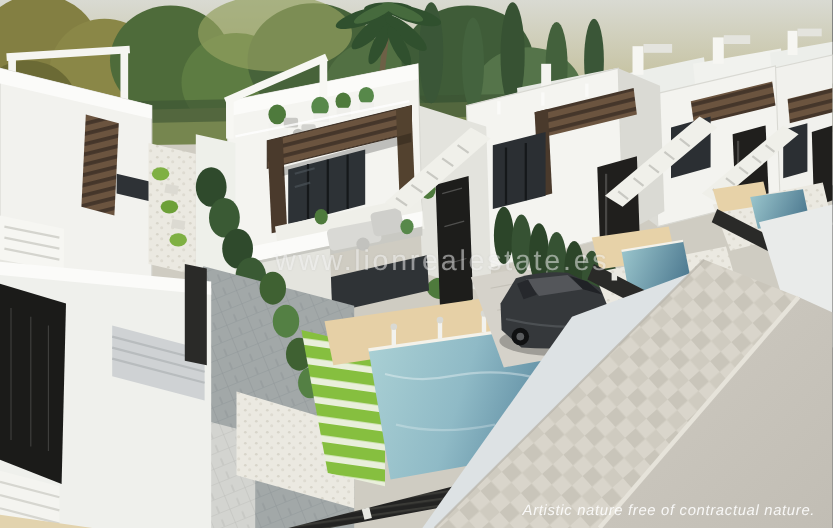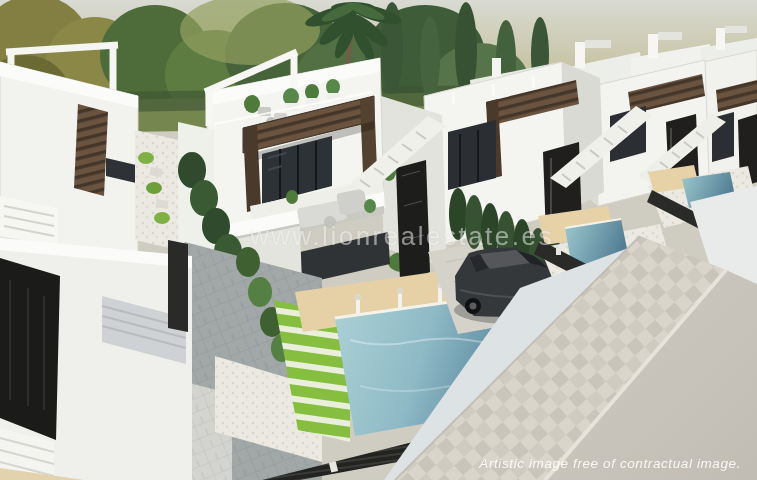--- a/index.html
+++ b/index.html
@@ -362,14 +362,14 @@
     <polygon points="168,240 188,244 188,332 168,328" fill="#2a2a28"></polygon>
     <g>
       <polygon points="0,428 54,442 54,480 0,480" fill="#f4f4f0"></polygon>
       <path d="M0,438 l54,14 M0,450 l54,14 M0,462 l54,14" stroke="#d6d6d0" stroke-width="2"></path>
     </g>
     <polygon points="0,468 84,480 0,480" fill="#e2d3ae"></polygon>
   </g>
 </svg>
 
 <div class="watermark">www.lionrealestate.es</div>
-<div class="disclaimer">Artistic image free of contractual image.</div>
+<div class="disclaimer">Artistic nature free of contractual nature.</div>
 </div>
 
 </body></html>

